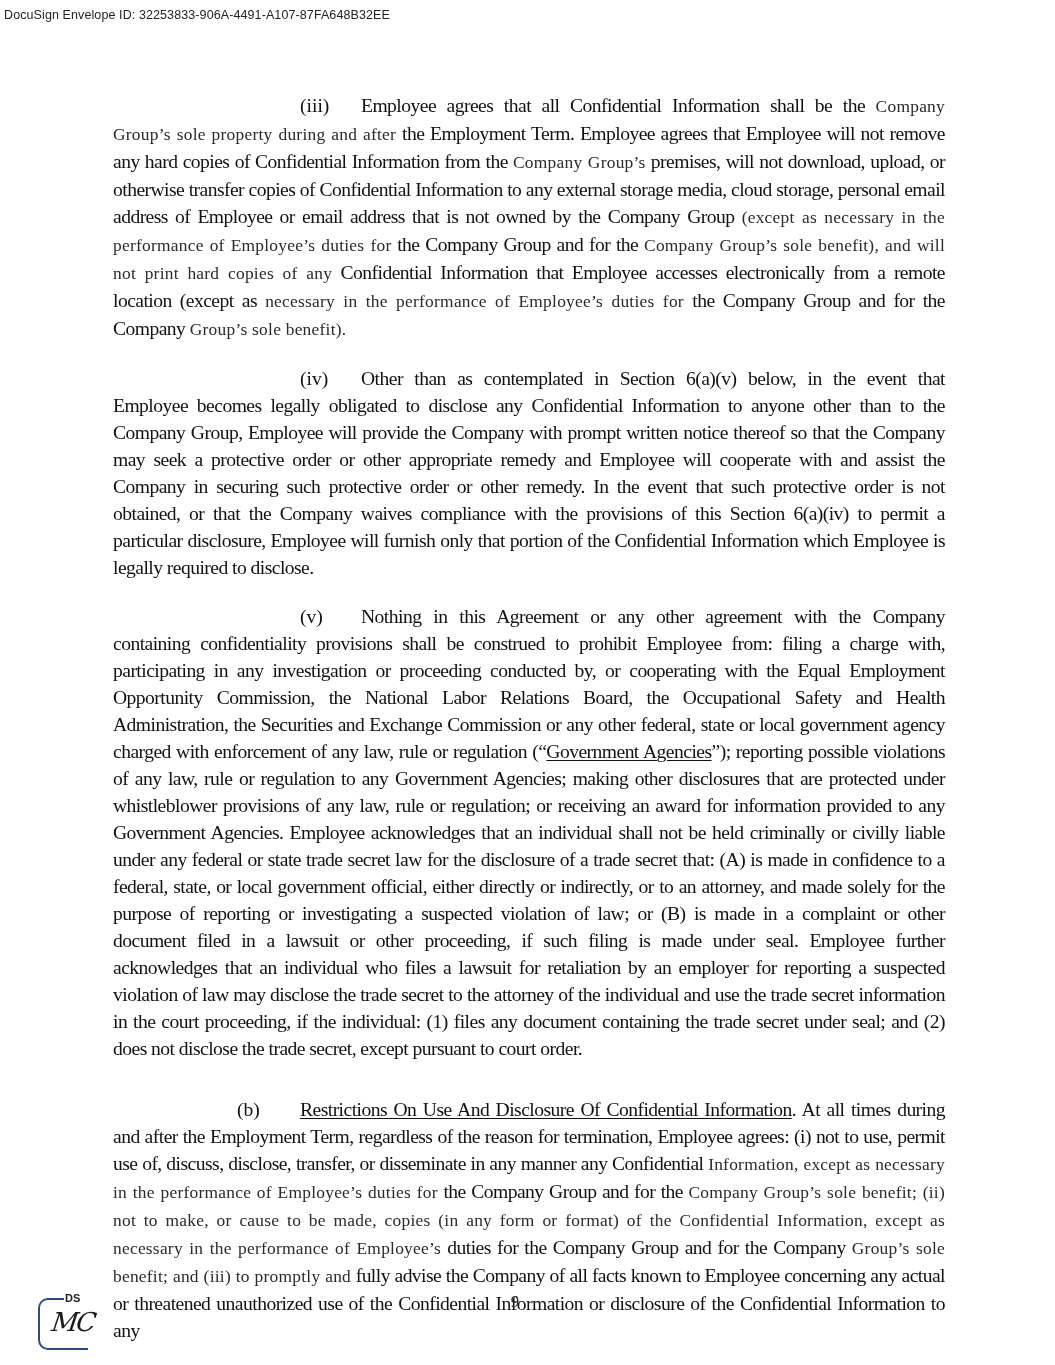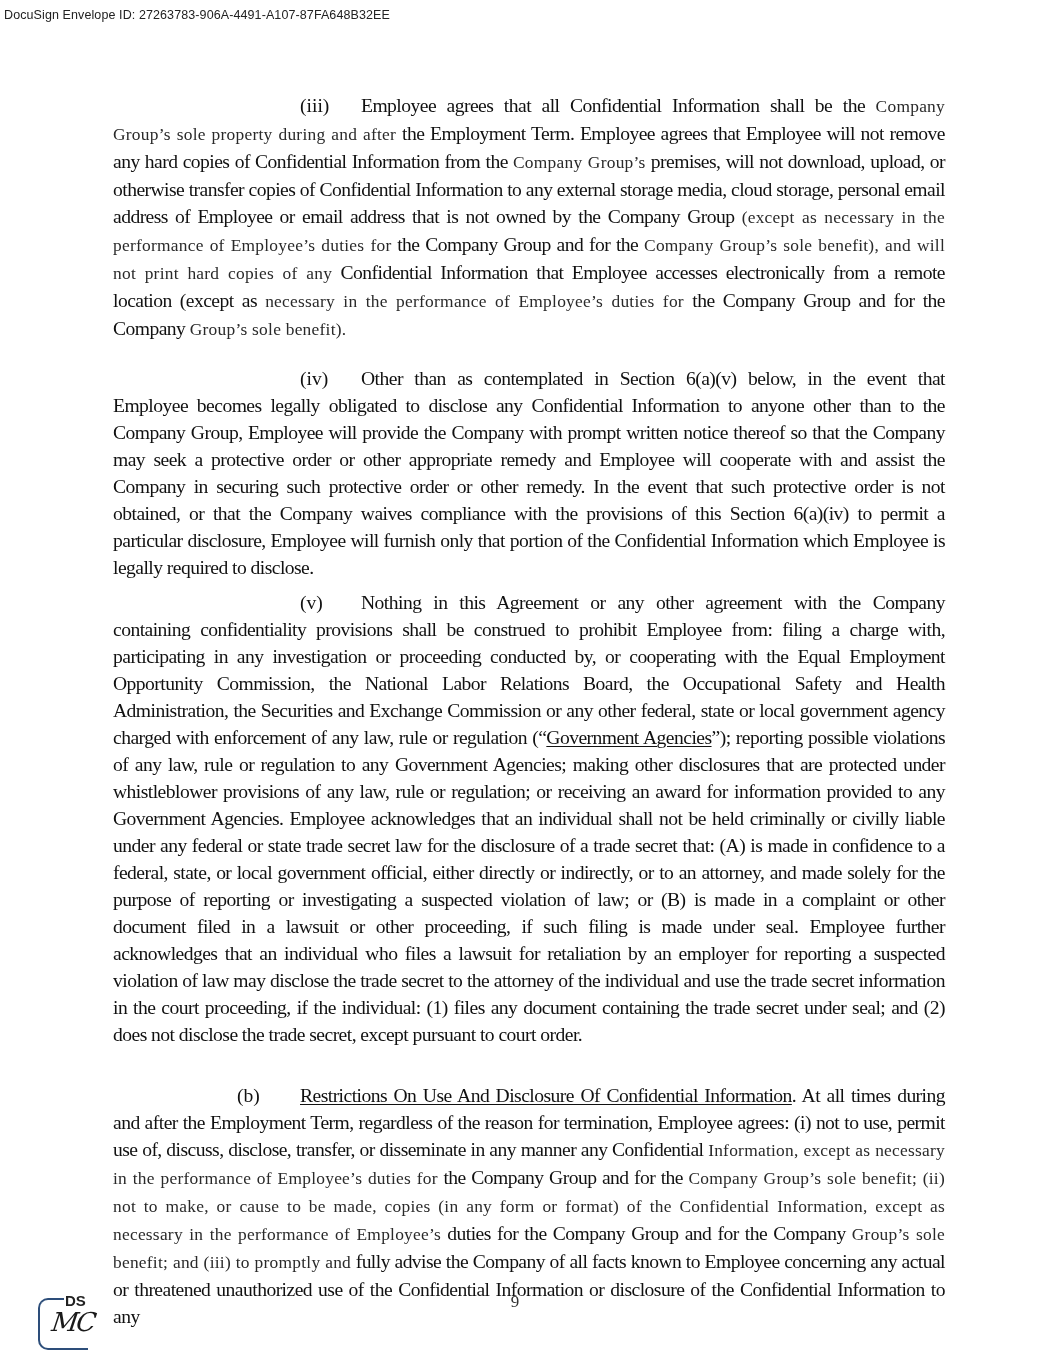--- a/index.html
+++ b/index.html
@@ -36,21 +36,21 @@
     .para {
       margin: 0;
       text-align: justify;
       text-align-last: left;
       letter-spacing: -0.55px;
       word-spacing: 0px;
     }
     .para + .para { margin-top: 22px; }
     .para.p-iii { }
     .para.p-iv { margin-top: 22px; }
-    .para.p-v  { margin-top: 8px; }
+    .para.p-v  { margin-top: 22px; }
     .para.p-b  { margin-top: 34px; }
     .label-iii, .label-iv, .label-v {
       display: inline-block;
       margin-left: 187px;
       width: 61px;
       letter-spacing: 0;
     }
     .label-b {
       display: inline-block;
       margin-left: 124px;
@@ -97,42 +97,42 @@
       top: -2px;
       width: 22px;
       height: 2px;
       background: #ffffff;
     }
     .ds-label {
       position: absolute;
       left: 64px;
       top: 1292px;
       font-family: "Liberation Sans", "DejaVu Sans", sans-serif;
-      font-size: 15px;
+      font-size: 11px;
       font-weight: bold;
       color: #222222;
       background: #ffffff;
       padding: 0 1px;
     }
     .ds-initials {
       position: absolute;
       left: 52px;
       top: 1307px;
       font-family: "DejaVu Serif", serif;
       font-style: italic;
       font-size: 26px;
       color: #1a1a1a;
       letter-spacing: -2px;
       transform: skewX(-8deg);
     }
   </style>
 </head>
 <body>
 
-<div class="envelope-id">DocuSign Envelope ID: 27263783-906A-4491-A107-87FA648B32EE</div>
+<div class="envelope-id">DocuSign Envelope ID: 32253833-906A-4491-A107-87FA648B32EE</div>
 
 <div class="page">
 
   <p class="para p-iii">
     <span class="label-iii">(iii)</span><span>Employee agrees that all Confidential Information shall be the </span><span class="light">Company Group’s sole property during and after </span><span>the Employment Term.  Employee agrees that Employee will not remove any hard copies of Confidential Information from the </span><span class="light">Company Group’s</span><span> premises, will not download, upload, or otherwise transfer copies of Confidential Information to any external storage media, cloud storage, personal email address of Employee or email address that is not owned by the Company Group </span><span class="light">(except as necessary in the performance of Employee’s duties for</span><span> the Company Group and for the </span><span class="light">Company Group’s sole benefit), and will not print hard copies of any</span><span> Confidential Information that Employee accesses electronically from a remote location (except as </span><span class="light">necessary in the performance of Employee’s duties for </span><span>the Company Group and for the Company </span><span class="light">Group’s sole benefit).</span>
   </p>
 
   <p class="para p-iv">
     <span class="label-iv">(iv)</span><span>Other than as contemplated in Section 6(a)(v) below, in the event that Employee becomes legally obligated to disclose any Confidential Information to anyone other than to the Company Group, Employee will provide the Company with prompt written notice thereof so that the Company may seek a protective order or other appropriate remedy and Employee will cooperate with and assist the Company in securing such protective order or other remedy.  In the event that such protective order is not obtained, or that the Company waives compliance with the provisions of this Section 6(a)(iv) to permit a particular disclosure, Employee will furnish only that portion of the Confidential Information which Employee is legally required to disclose.</span>
   </p>

